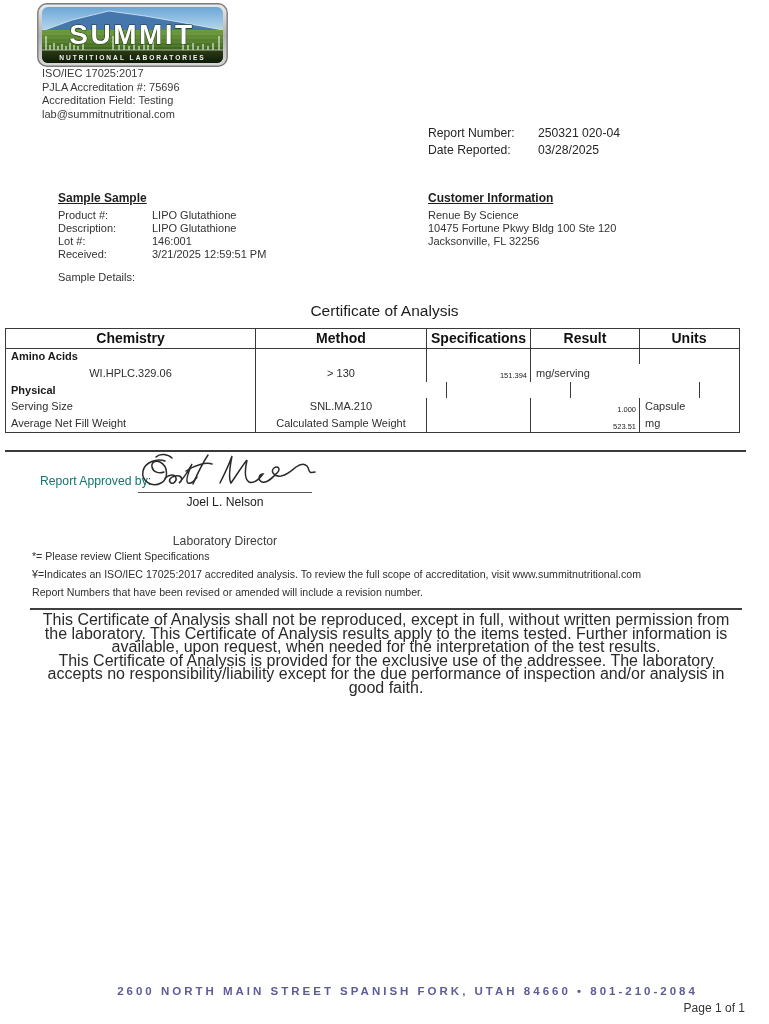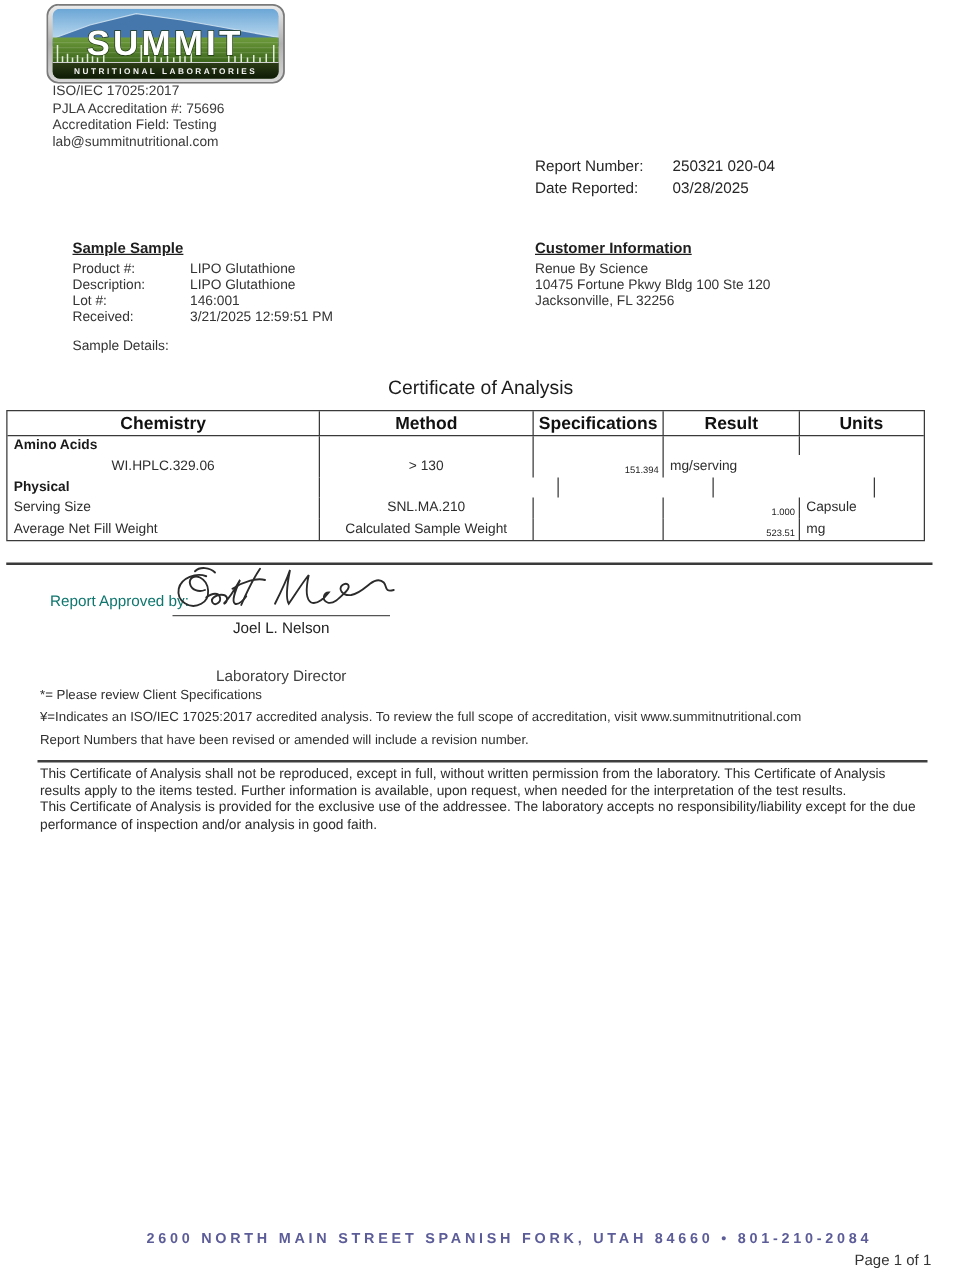--- a/index.html
+++ b/index.html
@@ -65,21 +65,21 @@
   .signer-name{left:138px;top:495px;width:174px;text-align:center;font-size:12.2px;color:#222;}
   .signer-title{left:138px;top:508px;width:174px;text-align:center;font-size:12.2px;color:#404040;margin-top:26px;}
 
   
   .footnotes{left:32px;top:551px;font-size:10.6px;color:#2f2f2f;}
   .footnotes div{margin-bottom:7px;line-height:11px;}
 
   .hline2{left:30px;top:608px;width:712px;height:2px;background:#3f3f3f;}
 
   
-  .disclaimer{left:32px;top:613px;width:708px;font-size:11px;line-height:13.6px;color:#2b2b2b;}
+  .disclaimer{left:32px;top:613px;width:708px;font-size:16px;line-height:13.6px;color:#2b2b2b;text-align:center;}
   .disclaimer p{margin:0;}
 
   
   .footer-address{left:0;top:985px;width:769px;text-align:center;font-size:11.5px;font-weight:bold;letter-spacing:3px;color:#5c5c99;padding-left:23px;}
   .page-num{left:0;top:1001px;width:745px;text-align:right;font-size:12px;color:#333;}
 </style>
 </head>
 <body>
 
 <div class="abs logo-wrap">

